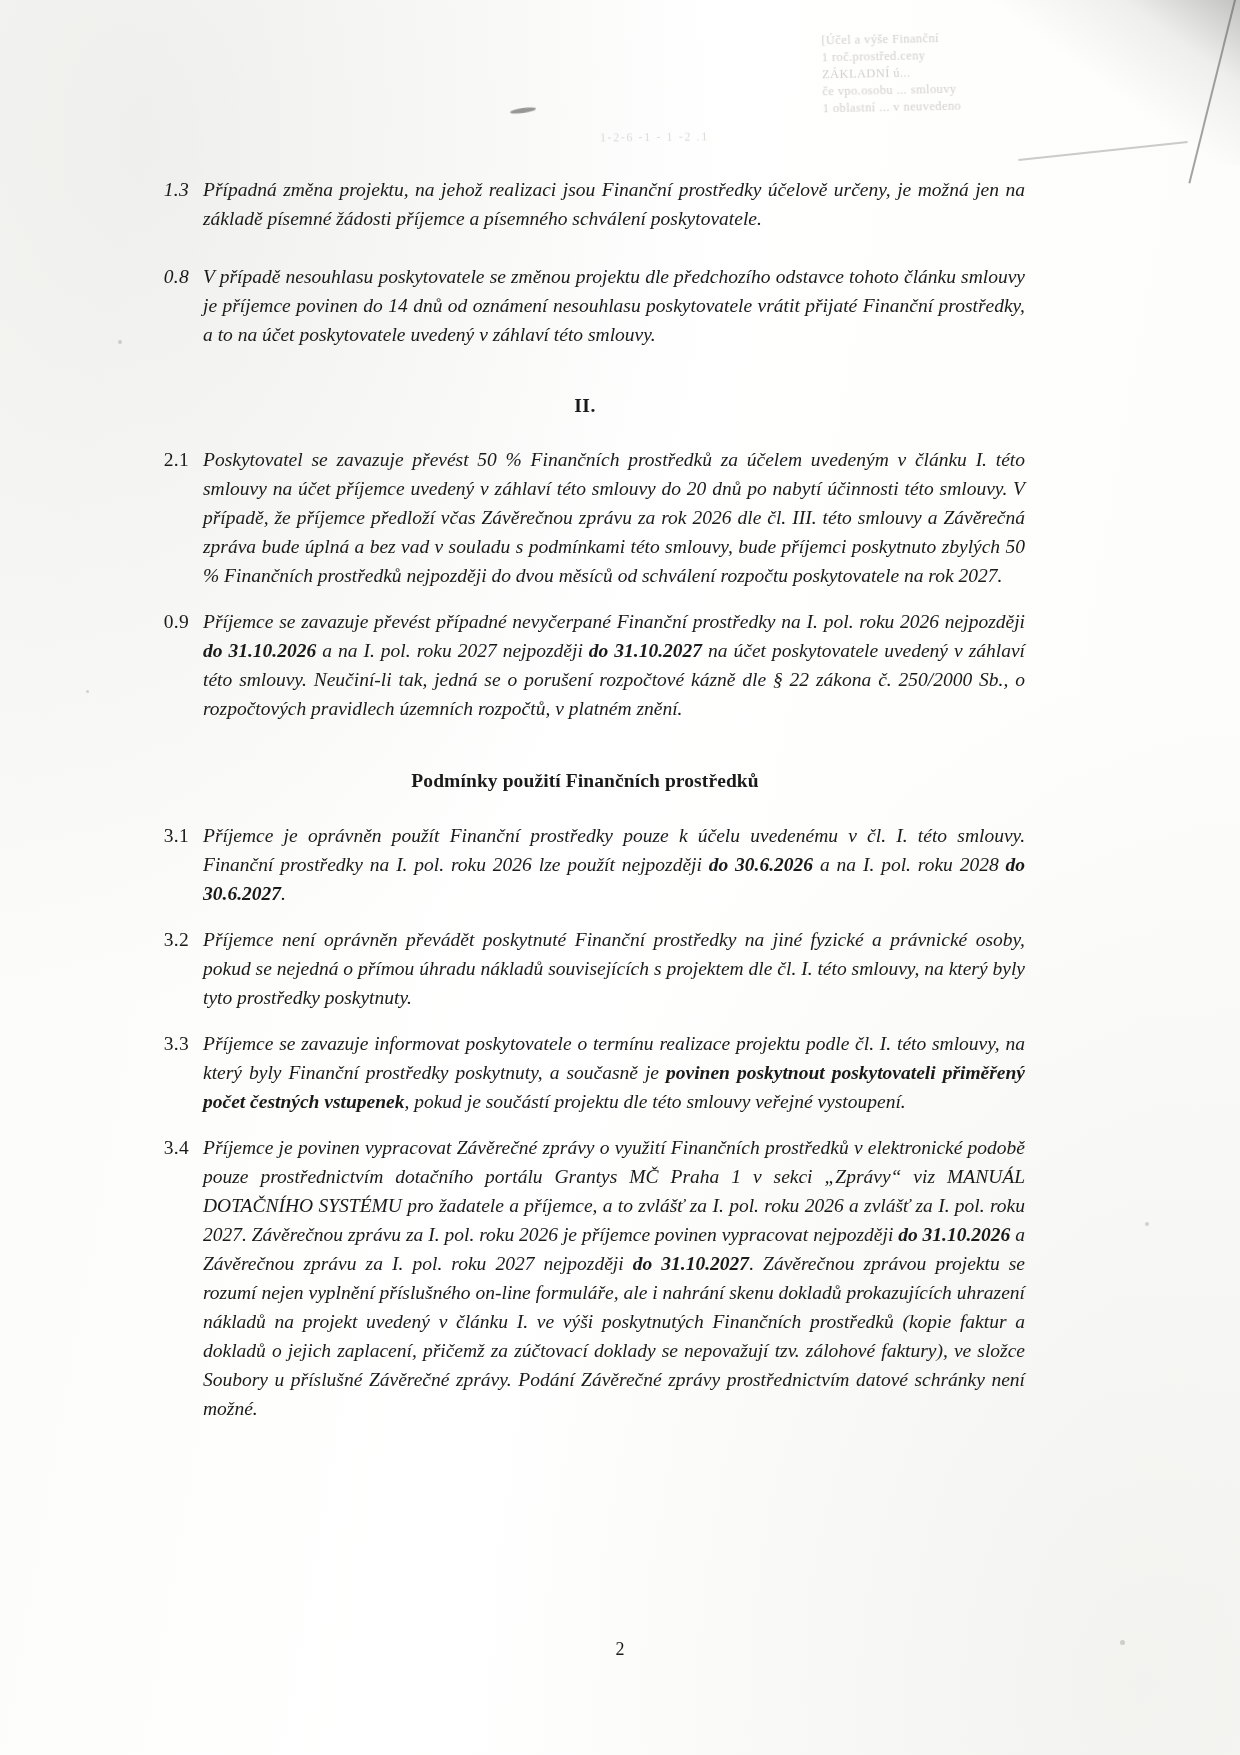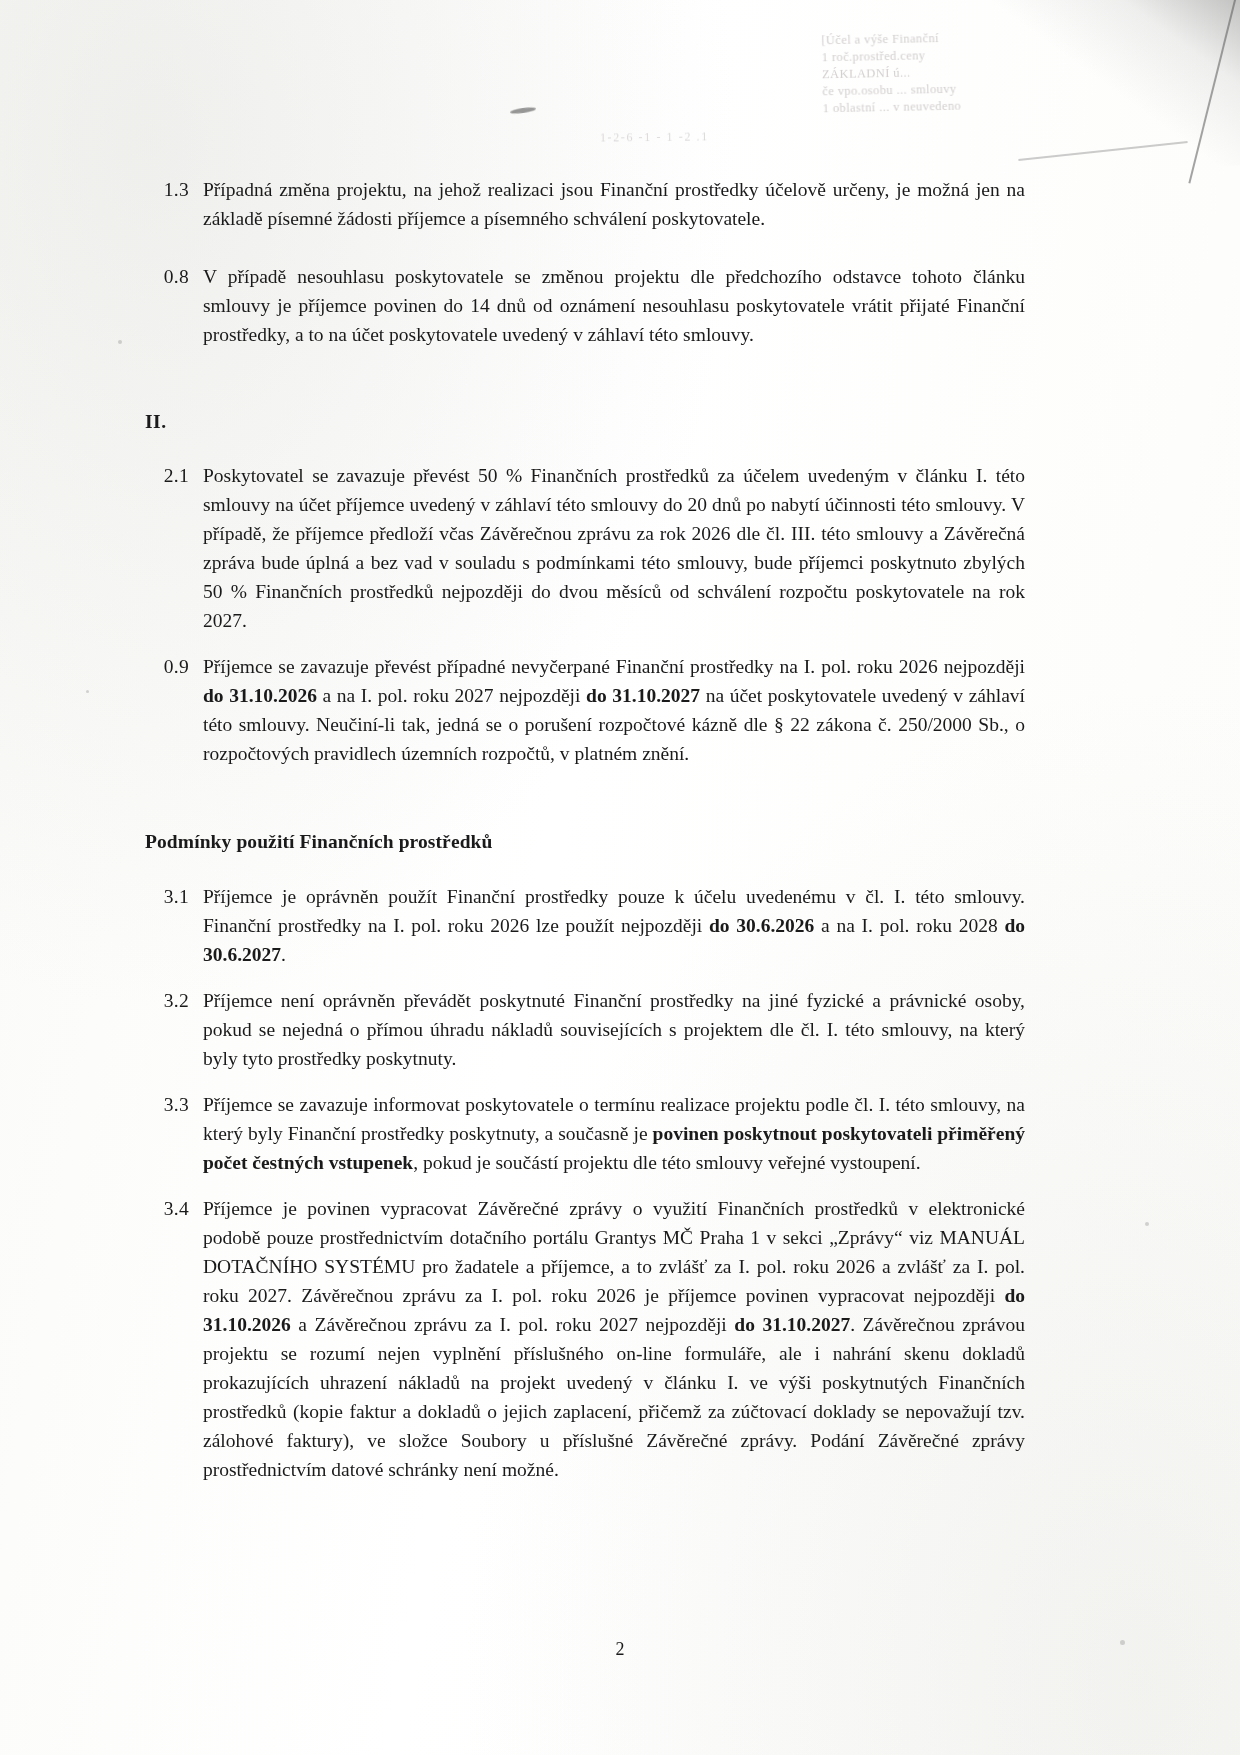--- a/index.html
+++ b/index.html
@@ -126,29 +126,31 @@
     box-sizing: border-box;
     letter-spacing: 0.3px;
   }
   .clause-body {
     flex: 1 1 auto;
     font-size: 19.5px;
     line-height: 29px;
     text-align: justify;
     text-justify: inter-word;
     hyphens: none;
+    font-style: italic;
   }
   .clause-body b { font-weight: bold; }
 
   
-  .group-one .clause-num { flex-basis: 58px; }
+  .group-one .clause-num { flex-basis: 58px; font-style: italic; }
 
   
   .heading {
-    margin-top: 60px;
+    text-align: center;
+    margin-top: 44px;
     margin-bottom: 26px;
   }
   .heading .roman {
     font-size: 19.5px;
     font-weight: bold;
     line-height: 26px;
     letter-spacing: 0.5px;
   }
   .heading .roman .faint-dots {
     color: rgba(90,90,90,0.45);

